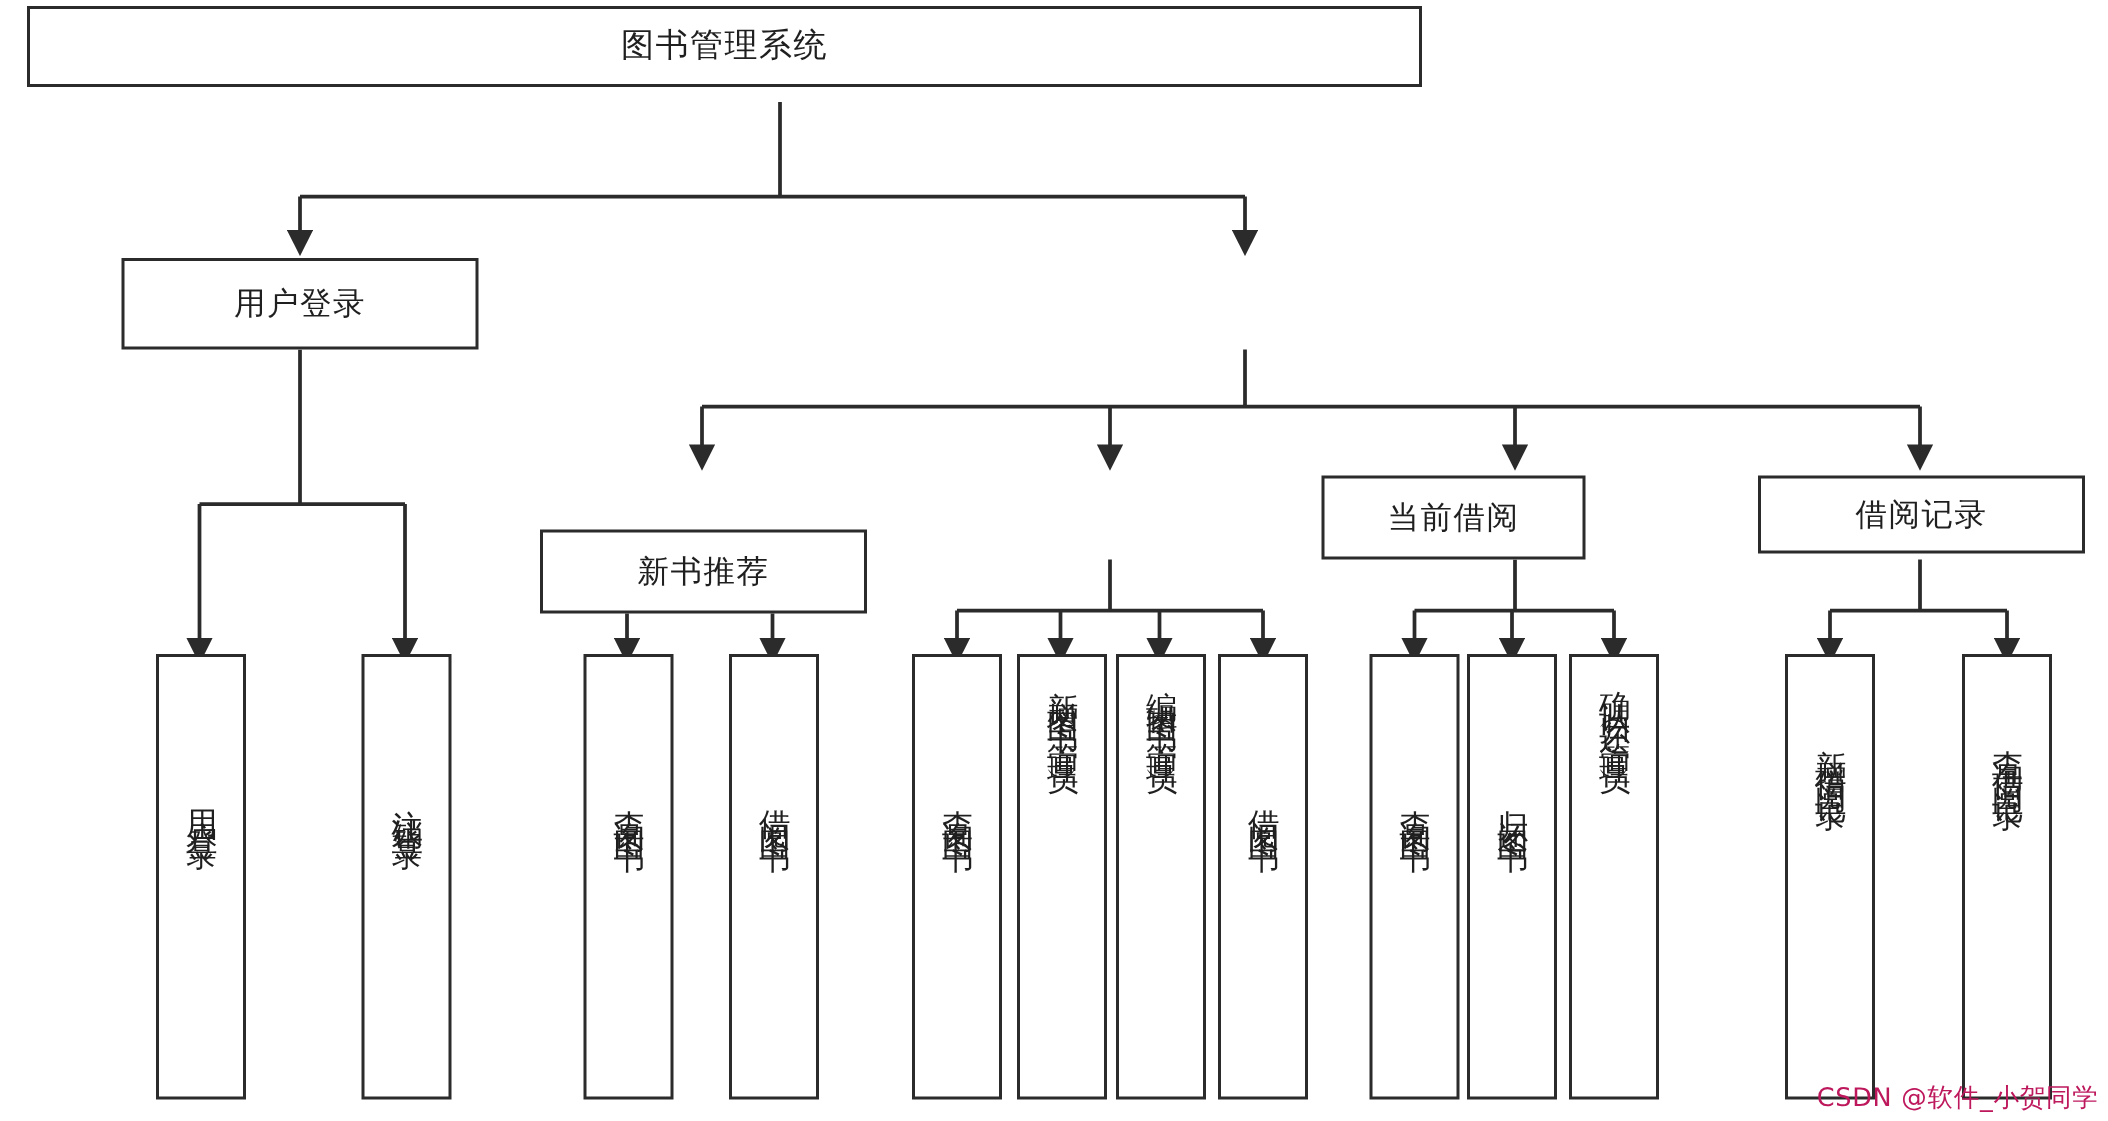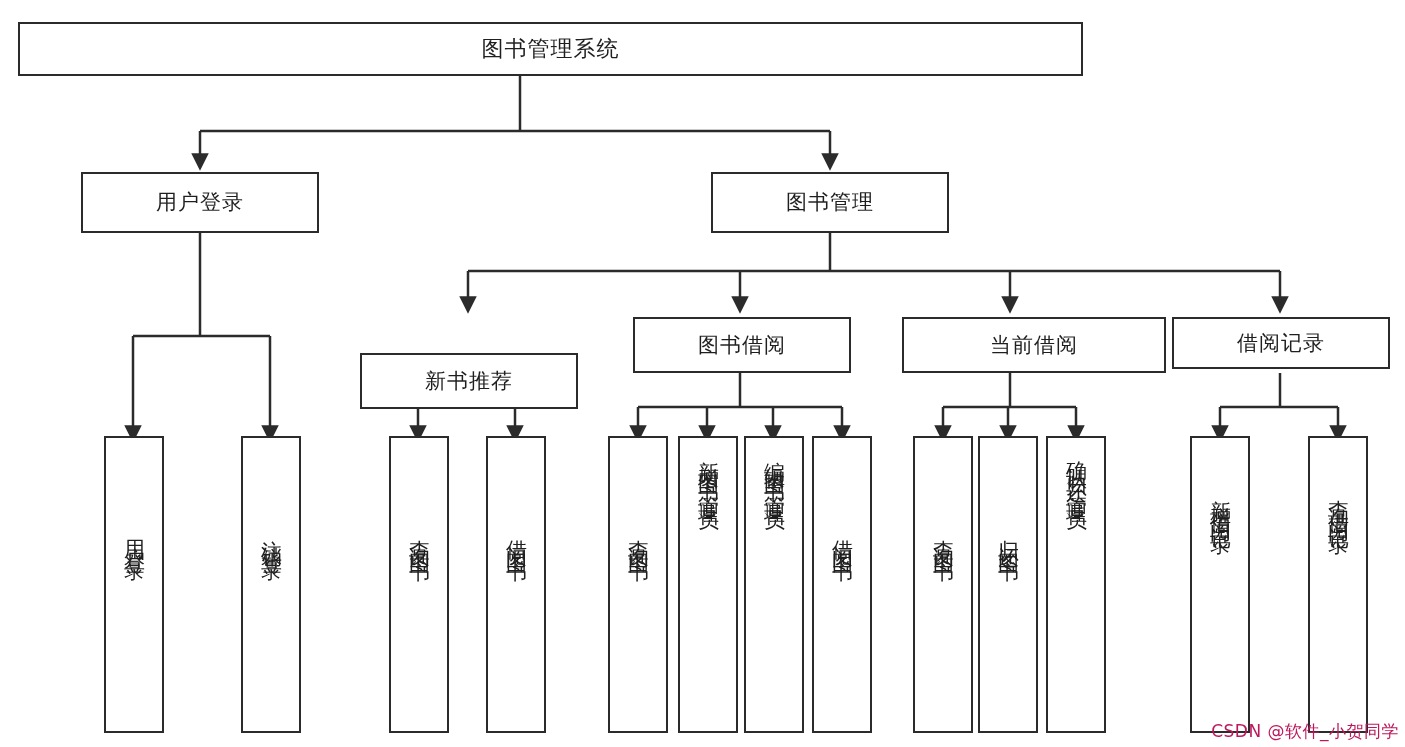--- a/index.html
+++ b/index.html
@@ -111,38 +111,32 @@
       <path d="M 1008 407 L 1008 434" marker-end="url(#arrow)"></path>
       <path d="M 1076 407 L 1076 434" marker-end="url(#arrow)"></path>
 
       <path d="M 1280 373 L 1280 407"></path>
       <path d="M 1220 407 L 1338 407"></path>
       <path d="M 1220 407 L 1220 434" marker-end="url(#arrow)"></path>
       <path d="M 1338 407 L 1338 434" marker-end="url(#arrow)"></path>
     </g>
   </svg>
 
-  <div class="node root" style="left:18px;top:22px;width:1065px;height:54px;">
+  <div class="node root" style="left:18px;top:4px;width:930px;height:54px;">
     <span class="lbl">图书管理系统</span>
   </div>
 
   <div class="node" style="left:81px;top:172px;width:238px;height:61px;">
     <span class="lbl">用户登录</span>
   </div>
-  <div class="node" style="left:711px;top:172px;width:238px;height:61px;">
-    <span class="lbl">图书管理</span>
-  </div>
 
   <div class="node" style="left:360px;top:317px;width:218px;height:56px;margin-top:36px;">
     <span class="lbl">新书推荐</span>
   </div>
-  <div class="node" style="left:633px;top:317px;width:218px;height:56px;">
-    <span class="lbl">图书借阅</span>
-  </div>
-  <div class="node" style="left:902px;top:317px;width:264px;height:56px;">
+  <div class="node" style="left:881px;top:317px;width:176px;height:56px;">
     <span class="lbl">当前借阅</span>
   </div>
   <div class="node" style="left:1172px;top:317px;width:218px;height:52px;">
     <span class="lbl">借阅记录</span>
   </div>
 
   <div class="node vert" style="left:104px;top:436px;width:60px;height:297px;padding-top:85px;">
     <span class="lbl">用户登录</span>
   </div>
   <div class="node vert" style="left:241px;top:436px;width:60px;height:297px;padding-top:85px;">

